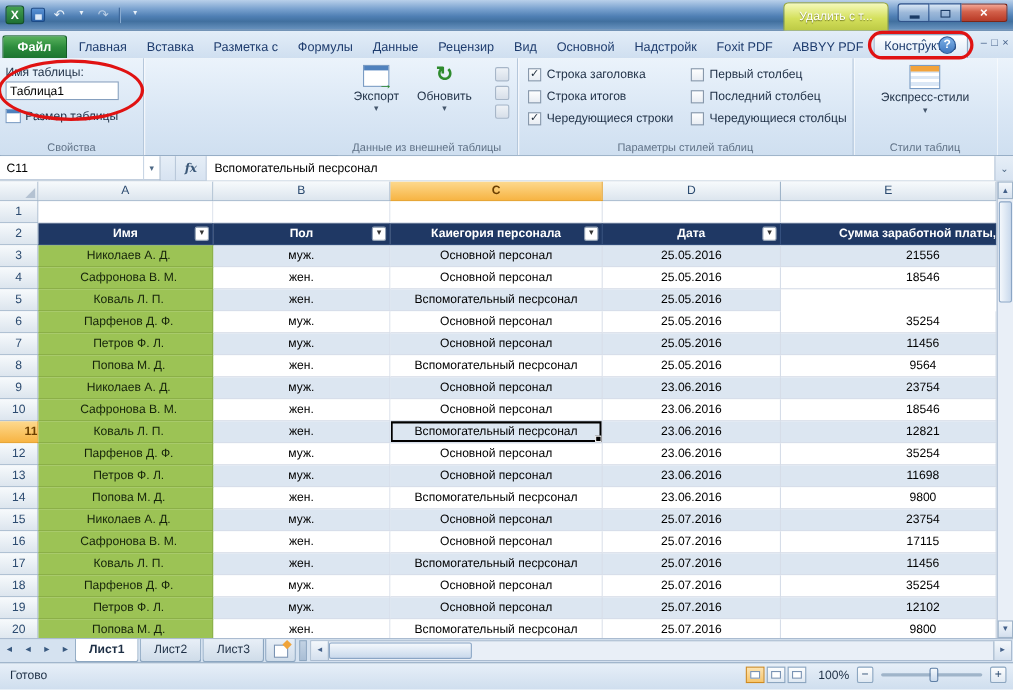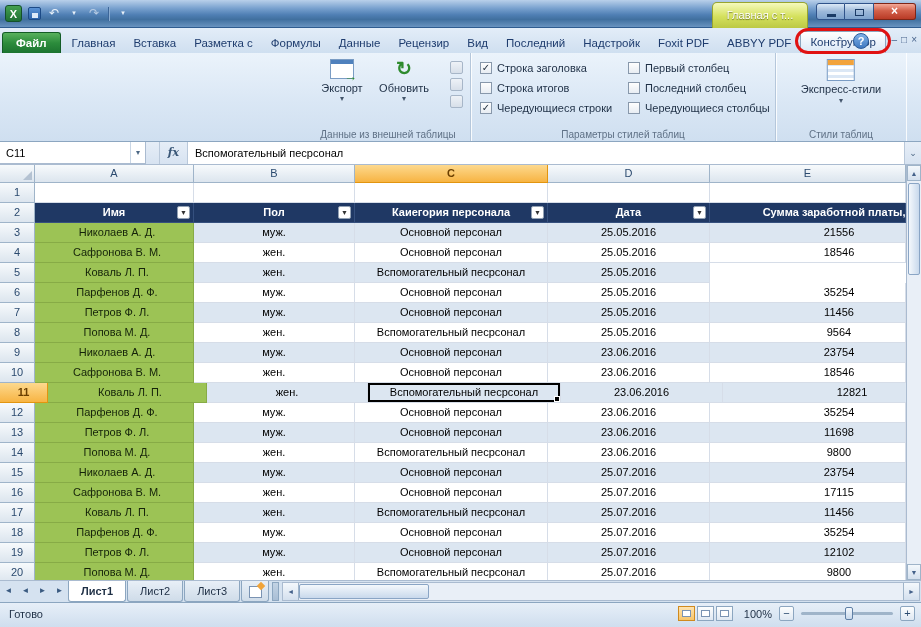--- a/index.html
+++ b/index.html
@@ -173,21 +173,21 @@
 <div class="titlebar">
   <div class="qat">
     <span class="xlogo">X</span>
     <span class="qbtn"><span class="disk"></span></span>
     <span class="qbtn">↶</span>
     <span class="qbtn" style="font-size:7px">▾</span>
     <span class="qbtn dim">↷</span>
     <span class="qsep"></span>
     <span class="qbtn" style="font-size:7px">▾</span>
   </div>
-  <div class="ctx-chunk">Главная с т...</div>
+  <div class="ctx-chunk">Удалить с т...</div>
   <div class="winbtns">
     <div class="wbtn min">
         <span class="bar"></span>
       </div>
     <div class="wbtn max">
         <span class="box"></span>
       </div>
     <div class="wbtn close">×</div>
   </div>
 </div>
@@ -195,38 +195,48 @@
 <div class="tabrow">
 
 <div class="rtab file">Файл</div>
     <div class="rtab">Главная</div>
     <div class="rtab">Вставка</div>
     <div class="rtab">Разметка с</div>
     <div class="rtab">Формулы</div>
     <div class="rtab">Данные</div>
     <div class="rtab">Рецензир</div>
     <div class="rtab">Вид</div>
-    <div class="rtab">Последний</div>
+    <div class="rtab">Основной</div>
     <div class="rtab">Надстройк</div>
     <div class="rtab">Foxit PDF</div>
     <div class="rtab">ABBYY PDF</div>
     <div class="rtab active">Конструктор<div class="oval"></div></div>
   </div>
 <div class="tabrow-right">
   <span class="chev-ico">⌃</span>
   <span class="help-ico">?</span>
 </div>
 <div class="wbk-btns">
   <span>–</span>
   <span>□</span>
   <span>×</span>
 </div>
 
 <div class="ribbon">
 
+  <div class="rgroup g-props">
+    <div class="tn-label">Имя таблицы:</div>
+    <input class="tn-input" value="Таблица1" style="">
+    <div class="resize-row">
+      <span class="ico"></span>
+      <span>Размер таблицы</span>
+    </div>
+    <div class="glabel">Свойства</div>
+    <div class="oval1"></div>
+  </div>
 
 
   <div class="rgroup g-ext">
     <div class="bigbtns">
       <div class="bigbtn">
         <span class="exp-ico"></span>
         <span>Экспорт</span>
         <span class="dd">▾</span>
       </div>
       <div class="bigbtn">
@@ -466,21 +476,21 @@
         <div class="inner">Основной персонал</div>
       </div>
       <div class="cell datac colD" style="width: 162px;">
         <div class="inner">23.06.2016</div>
       </div>
       <div class="cell datac colE" style="width: 196px;">
         <div class="inner">18546</div>
       </div>
     </div>
     <div class="grow">
-      <div class="cell rowhdr selrow" style="width: 48px;">11</div>
+      <div class="cell rowhdr selrow" style="width: 35px; text-align: right;">11</div>
       <div class="cell datac colA namec" style="width: 159px;">
         <div class="inner">Коваль Л. П.</div>
       </div>
       <div class="cell datac colB band" style="width: 161px;">
         <div class="inner">жен.</div>
       </div>
       <div class="cell datac colC band selcell" style="width: 193px;">
         <div class="inner">Вспомогательный песрсонал</div>
       </div>
       <div class="cell datac colD band" style="width: 162px;">

